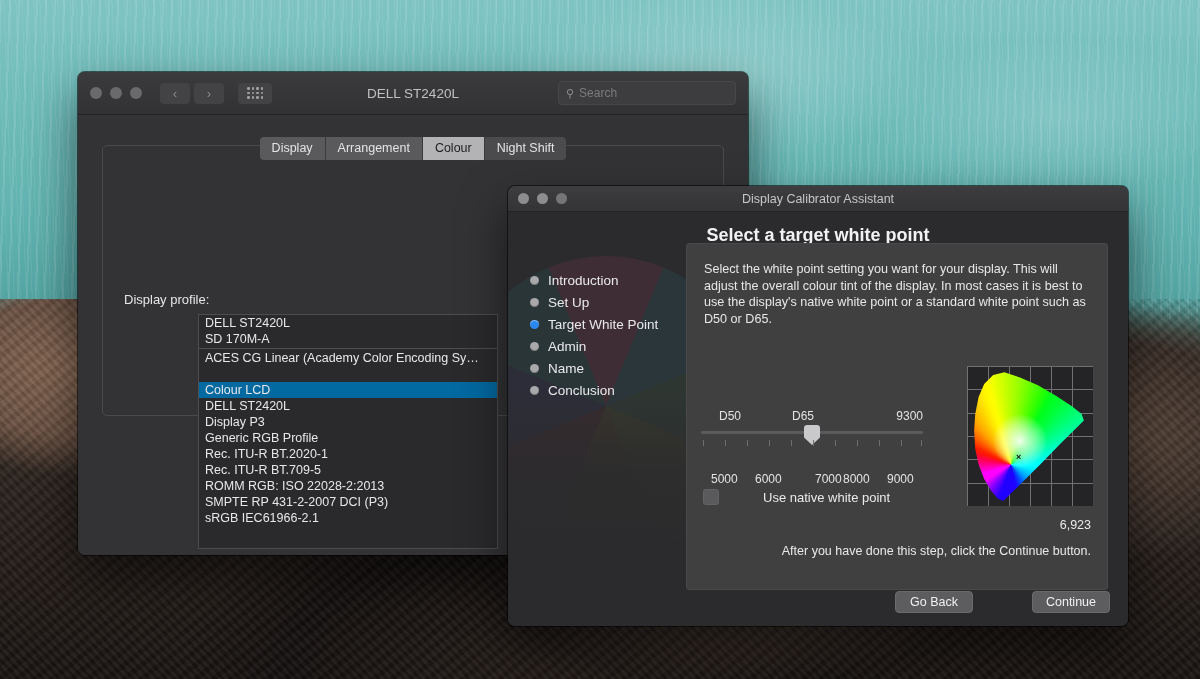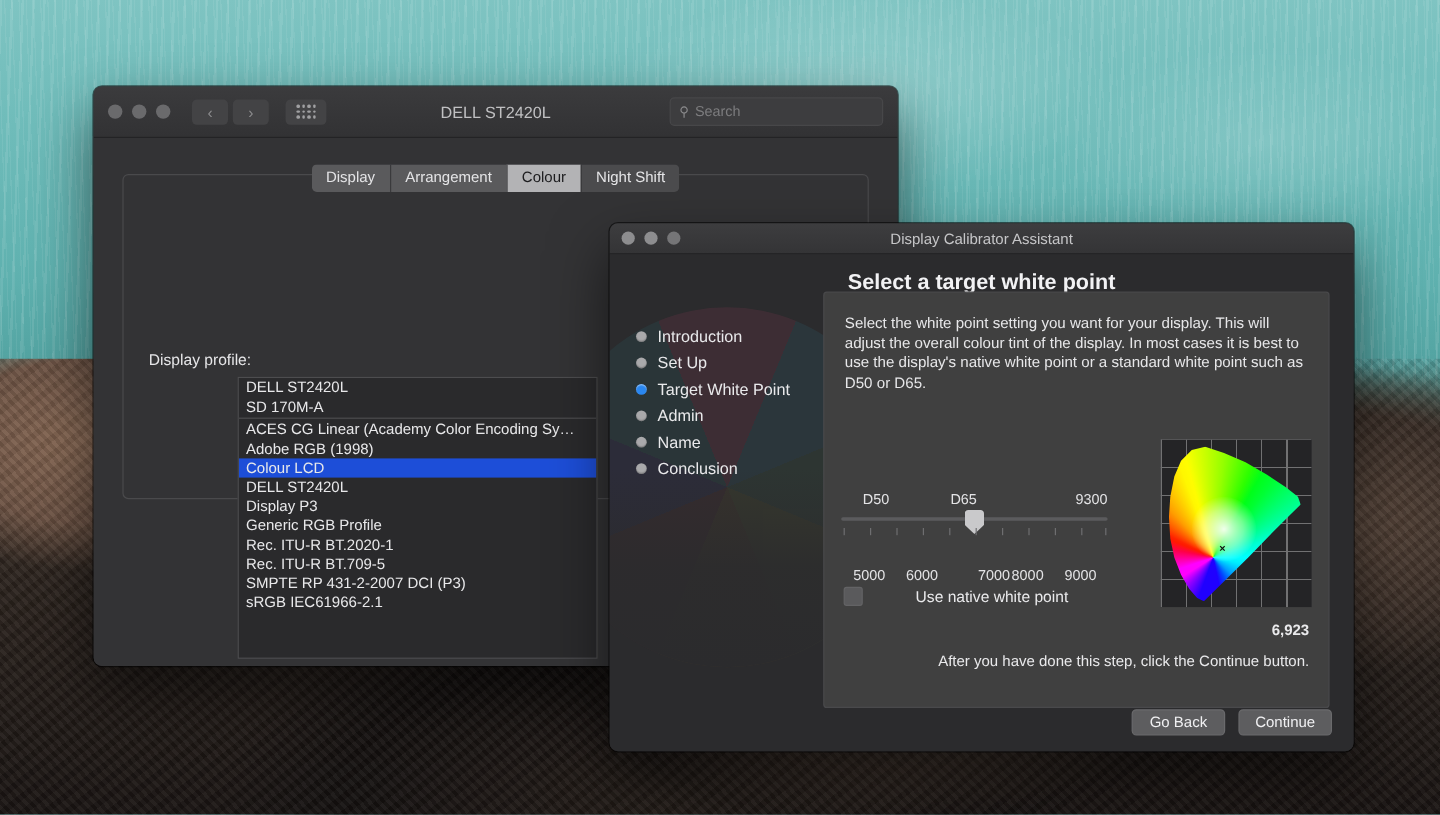--- a/index.html
+++ b/index.html
@@ -84,21 +84,21 @@
   .tab.sel{background:#b3b3b5;color:#1d1d1f;}
   .tab.dark{background:#5a5a5c;}
 
   .groupbox{position:absolute;left:24px;top:30px;right:24px;height:269px;
     border:1px solid #4a4a4c;border-radius:5px;}
   .lbl{position:absolute;color:#e6e6e8;font-size:13px;}
   #profile-label{left:46px;top:177px;}
   .listbox{position:absolute;left:120px;top:199px;width:298px;height:233px;
     background:#2a2a2c;border:1px solid #4d4d4f;overflow:hidden;}
   .listrow{height:16px;line-height:16px;padding:0 0 0 6px;color:#e8e8ea;font-size:12.5px;white-space:nowrap;}
-  .listrow.sel{background:#1d4ed8;}
+  .listrow.sel{background:#0369a1;margin-top:16px;}
   .listsep{height:1px;background:#4d4d4f;margin:1px 0;}
 
   .cbrow{position:absolute;display:flex;align-items:center;gap:8px;color:#e6e6e8;font-size:12.5px;}
   .cbox{width:13px;height:13px;border-radius:2.5px;background:#5a5a5c;border:1px solid #636365;flex:0 0 auto;}
 
   
   #calibrator-window{left:508px;top:186px;width:620px;height:440px;background:#2b2b2d;}
   #calibrator-window .titlebar{height:25px;padding:0 10px;
     background:linear-gradient(180deg,#3d3d3f,#343436);}
   #calibrator-window .dot{width:11px;height:11px;background:#8d8d8f;}
@@ -171,26 +171,26 @@
     clip-path:polygon(
       18% 3%, 10% 10%, 5% 20%, 2% 33%, 1% 46%, 2% 60%, 5% 72%, 10% 83%,
       16% 92%, 22% 98%, 27% 100%,
       60% 72%, 78% 56%, 92% 44%, 99% 38%, 97% 33%,
       88% 27%, 74% 19%, 58% 11%, 42% 5%, 28% 1%);
     filter:saturate(1.25) brightness(1.05);}
   .cie-white{position:absolute;left:26px;top:48px;width:54px;height:54px;border-radius:50%;
     background:radial-gradient(circle,rgba(255,255,255,.92) 0%,rgba(255,255,255,.45) 42%,rgba(255,255,255,0) 72%);}
   .cie-mark{position:absolute;left:49px;top:87px;color:#111;font-size:9px;line-height:9px;font-weight:bold;}
 
-  #wp-value{position:absolute;right:16px;top:274px;color:#e9e9eb;font-size:12.5px;font-weight:bold;}
+  #wp-value{position:absolute;right:16px;top:274px;color:#e9e9eb;font-size:12.5px;}
   #after-note{position:absolute;left:0;right:16px;top:300px;text-align:right;color:#e9e9eb;font-size:12.5px;}
 
   .calbuttons{position:absolute;right:18px;bottom:14px;display:flex;gap:11px;}
   .btn{min-width:78px;height:22px;border-radius:4px;background:#5d5d5f;border:1px solid #6a6a6c;
-    color:#f0f0f2;font-size:12.5px;display:flex;align-items:center;justify-content:center;padding:0 12px;}
+    color:#f0f0f2;font-size:12.5px;display:flex;align-items:center;justify-content:center;padding:0 12px;margin-left:48px;}
 </style>
 </head>
 <body>
 
 <div id="wallpaper">
   <div class="wp-water"></div>
   <div class="wp-shore"></div>
   <div class="wp-rocks"></div>
 </div>
 
@@ -242,27 +242,27 @@
 
     <div class="groupbox"></div>
 
     <div class="lbl" id="profile-label">Display profile:</div>
 
     <div class="listbox">
       <div class="listrow">DELL ST2420L</div>
       <div class="listrow">SD 170M-A</div>
       <div class="listsep"></div>
       <div class="listrow">ACES CG Linear (Academy Color Encoding Sy…</div>
-      <div class="listrow">Adobe RGB (1998)</div>
       <div class="listrow sel">Colour LCD</div>
       <div class="listrow">DELL ST2420L</div>
       <div class="listrow">Display P3</div>
       <div class="listrow">Generic RGB Profile</div>
       <div class="listrow">Rec. ITU-R BT.2020-1</div>
       <div class="listrow">Rec. ITU-R BT.709-5</div>
+      <div class="listrow">ROMM RGB: ISO 22028-2:2013</div>
       <div class="listrow">SMPTE RP 431-2-2007 DCI (P3)</div>
       <div class="listrow">sRGB IEC61966-2.1</div>
     </div>
 
   </div>
 </div>
 
 <div class="window" id="calibrator-window">
 
   <div class="titlebar">

